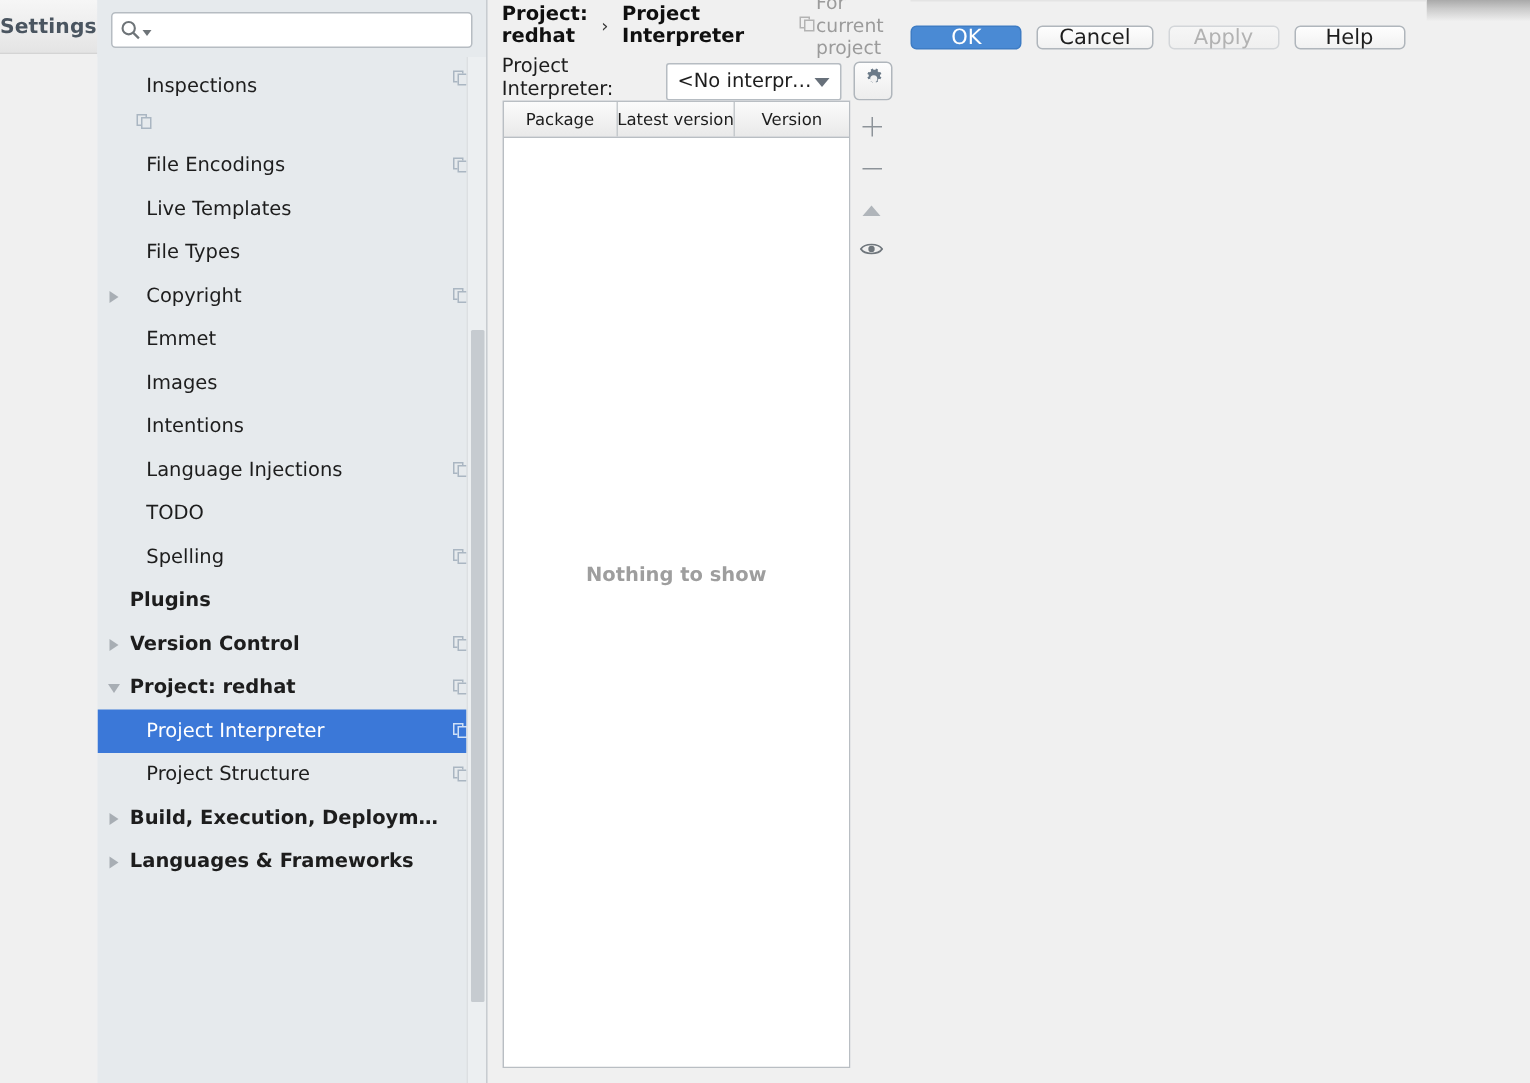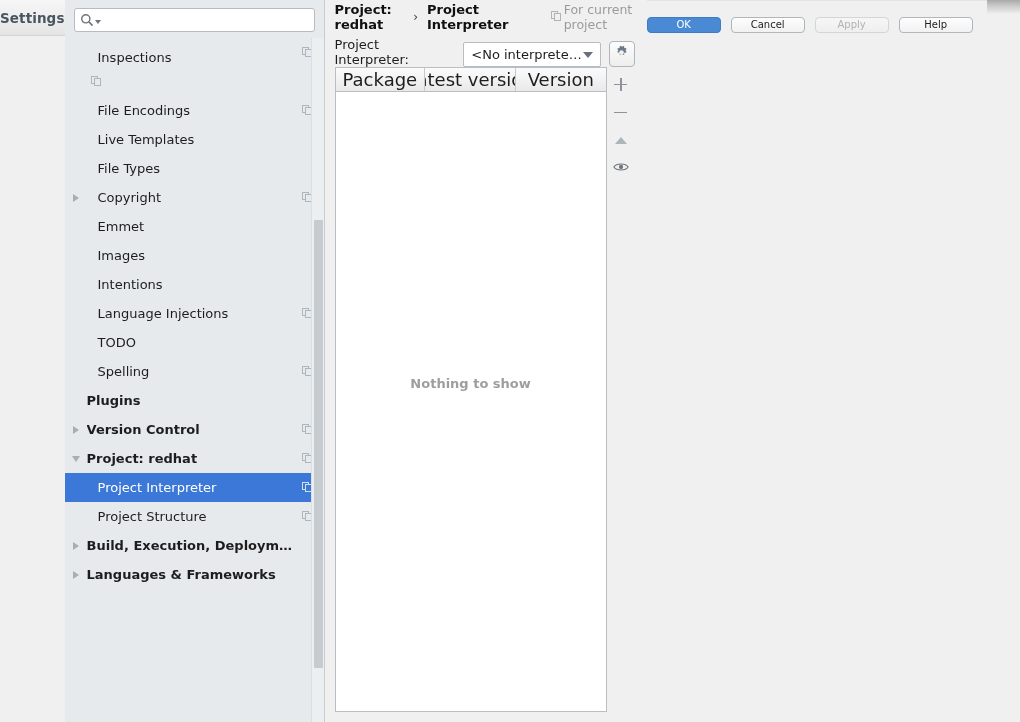--- a/index.html
+++ b/index.html
@@ -260,21 +260,21 @@
     flex: 0 0 24px;
     height: 24px;
     display: flex;
     background: linear-gradient(to bottom, #fbfbfb, #e9e9e9);
     border-bottom: 1px solid #b9bec3;
   }
   #pkg-head .th {
     display: flex;
     align-items: center;
     justify-content: center;
-    font-size: 18px;
+    font-size: 11px;
     color: #1d1d1d;
     border-right: 1px solid #c6cacd;
     overflow: hidden;
     white-space: nowrap;
   }
   #pkg-head .th:last-child { border-right: none; }
   #pkg-body {
     flex: 1 1 auto;
     display: flex;
     align-items: center;
@@ -331,21 +331,21 @@
     padding-right: 14px;
     gap: 10px;
     position: relative;
     border-top: 1px solid #e4e4e4;
   }
   .btn {
     height: 16px;
     min-width: 74px;
     padding: 0 14px;
     border-radius: 4px;
-    font-size: 10px;
+    font-size: 14px;
     font-family: "DejaVu Sans", sans-serif;
     display: flex;
     align-items: center;
     justify-content: center;
     border: 1px solid #b0b6bc;
     background: linear-gradient(to bottom, #fefefe, #f1f1f1);
     color: #1d1d1d;
   }
   .btn.primary {
     background: #4a8ad4;

